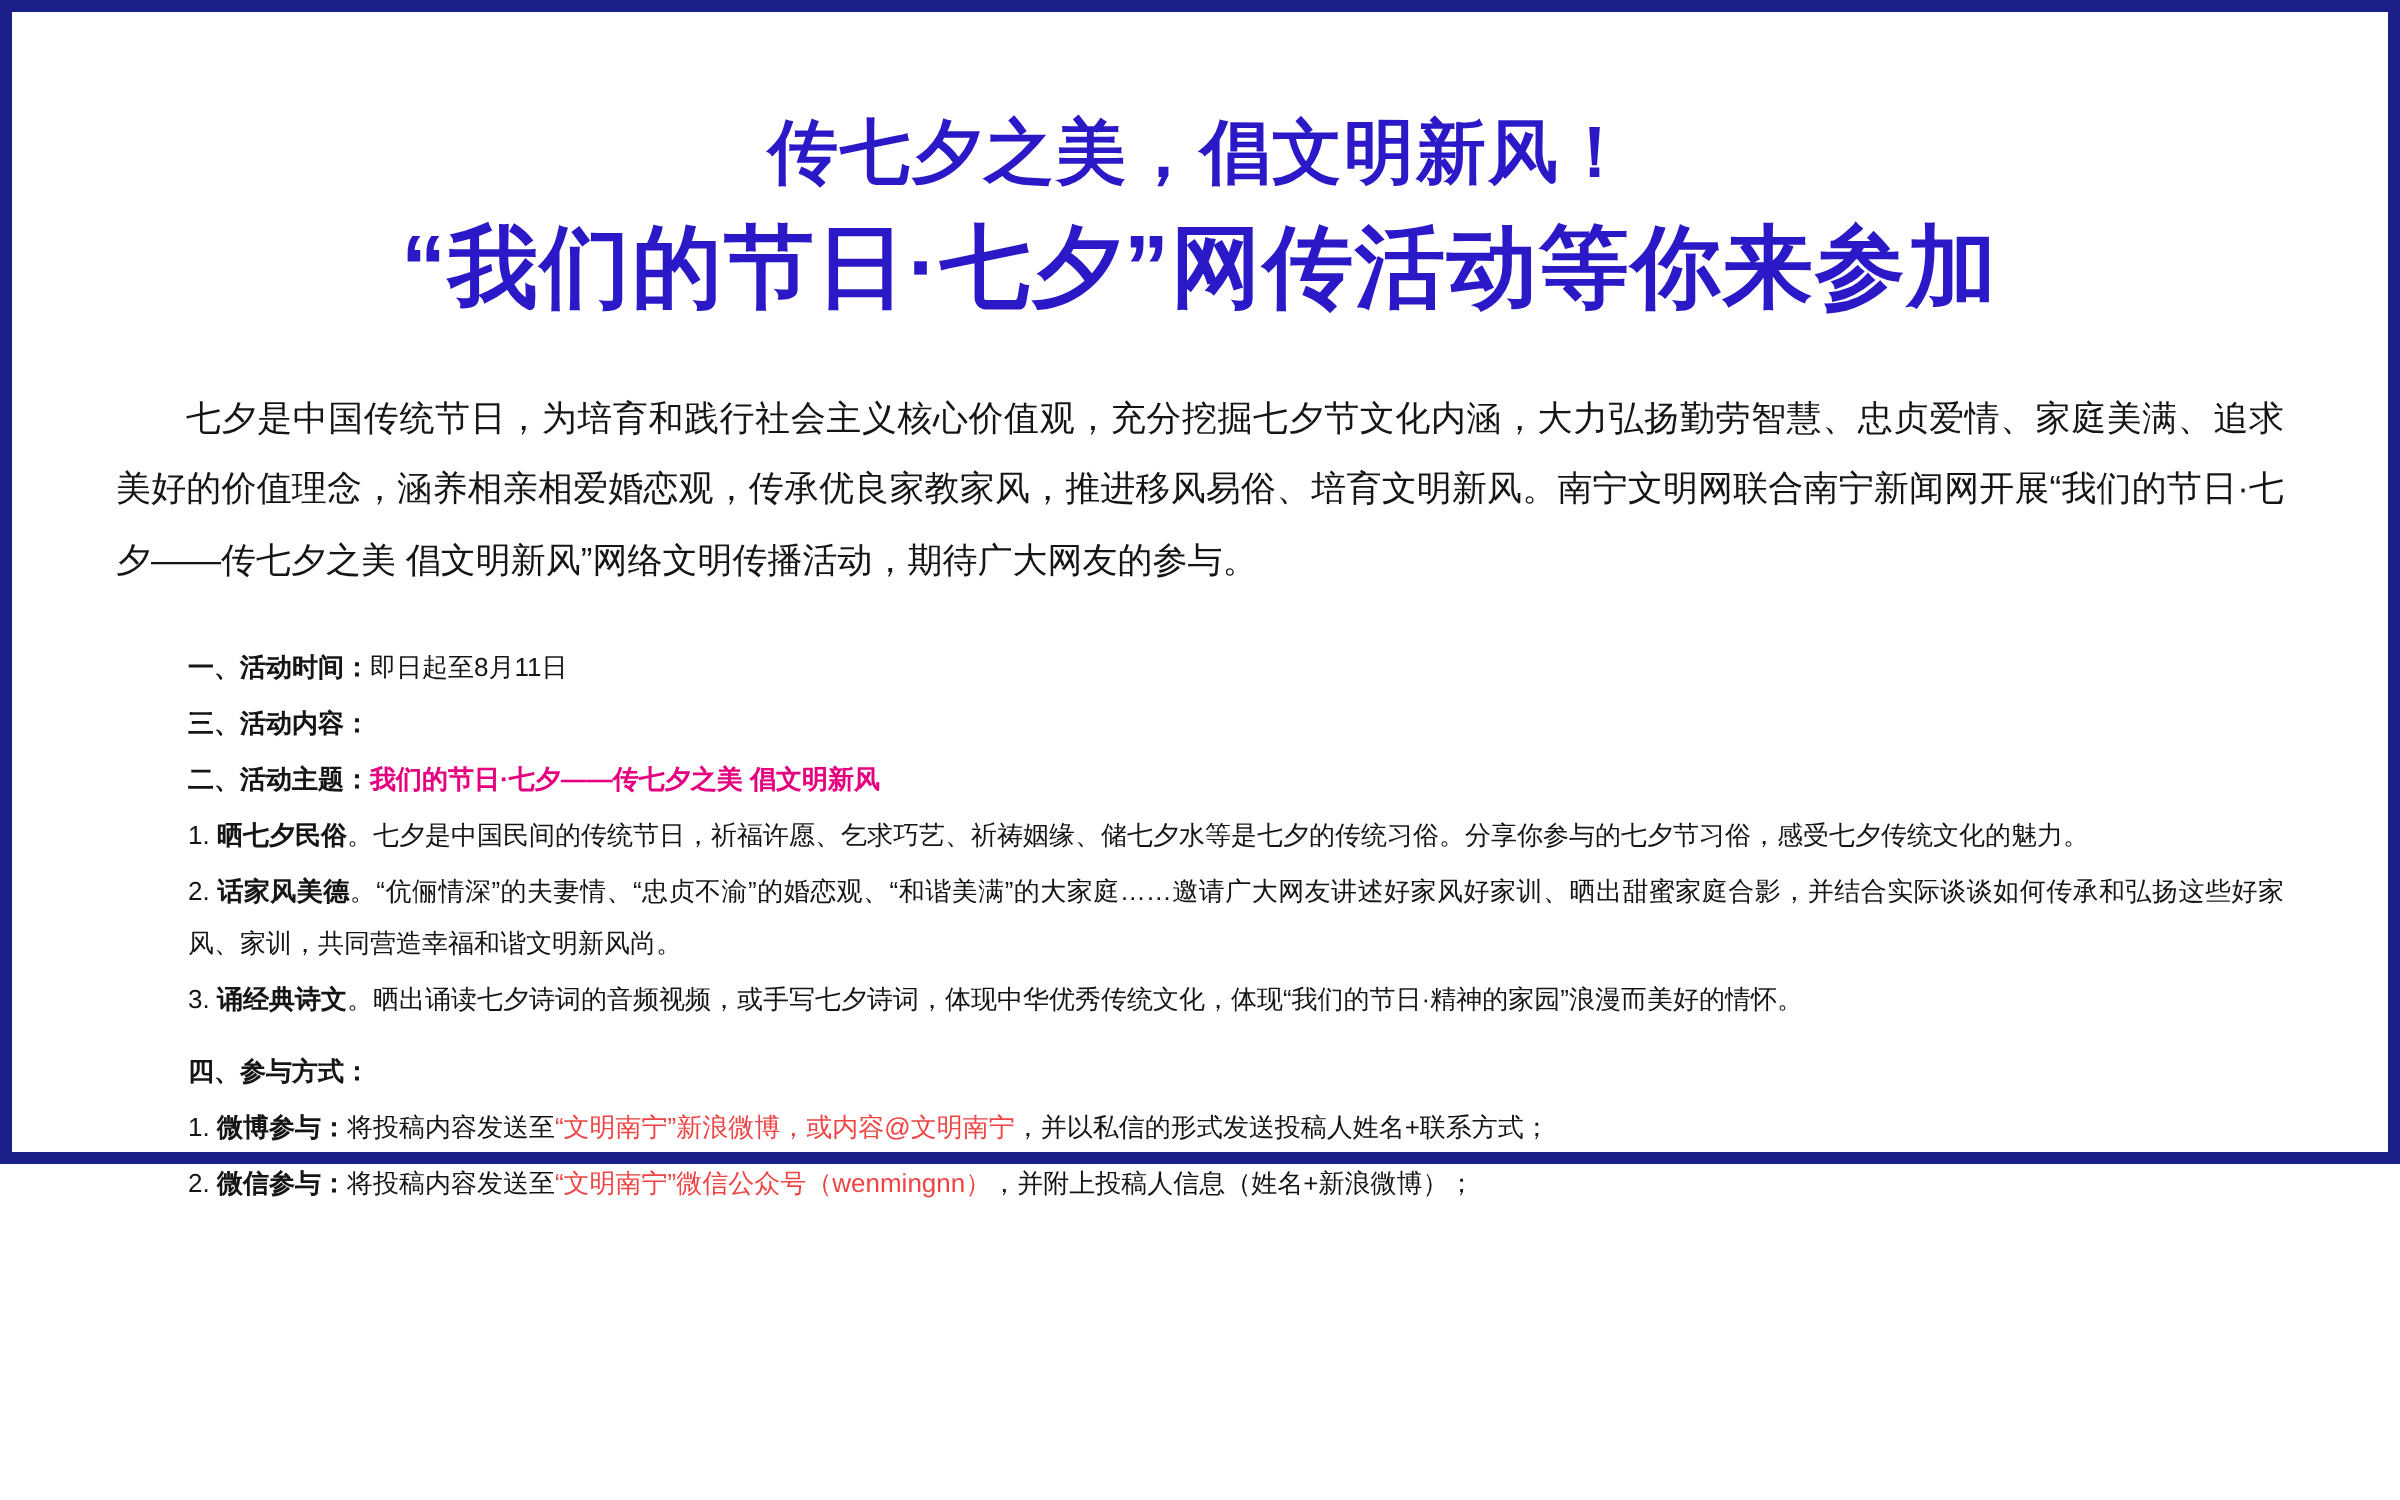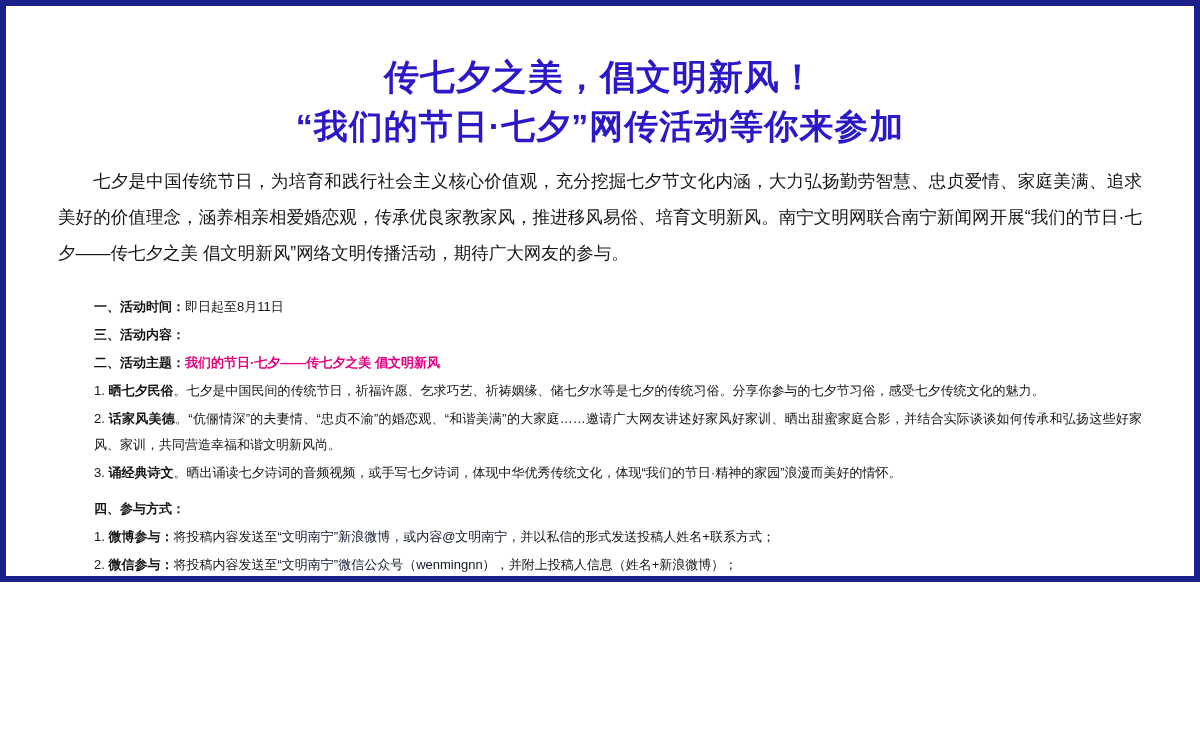--- a/index.html
+++ b/index.html
@@ -33,24 +33,24 @@
   }
   .title-line {
     color: #2b18c7;
     font-weight: bold;
     font-size: 35px;
     letter-spacing: 1px;
     line-height: 1.42;
     white-space: nowrap;
   }
   .title-line.second {
-    font-size: 34px;
+    font-size: 45px;
   }
   .body-text {
-    margin-top: 14px;
+    margin-top: 26px;
     color: #151515;
     font-size: 17.5px;
     line-height: 2.05;
     text-align: justify;
   }
   .indent {
     text-indent: 2em;
   }
   .section {
     margin-top: 22px;
@@ -63,21 +63,21 @@
     margin-left: 36px;
   }
   .label-bold {
     font-weight: bold;
   }
   .magenta {
     color: #e4007f;
     font-weight: bold;
   }
   .magenta-normal {
-    color: #0f172a;
+    color: #ef4444;
   }
   .tight {
     margin-top: 2px;
   }
   .gap-small {
     margin-top: 10px;
   }
 </style>
 </head>
 <body>

